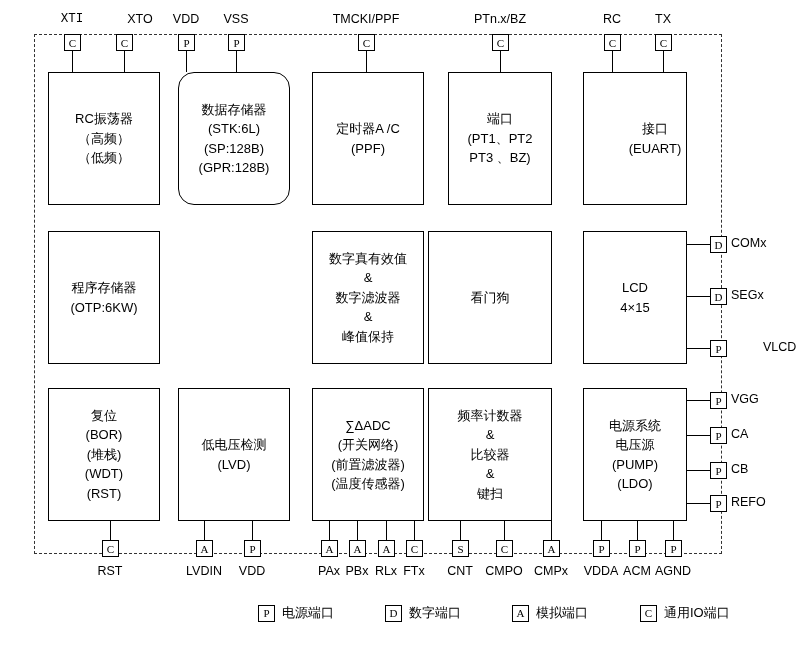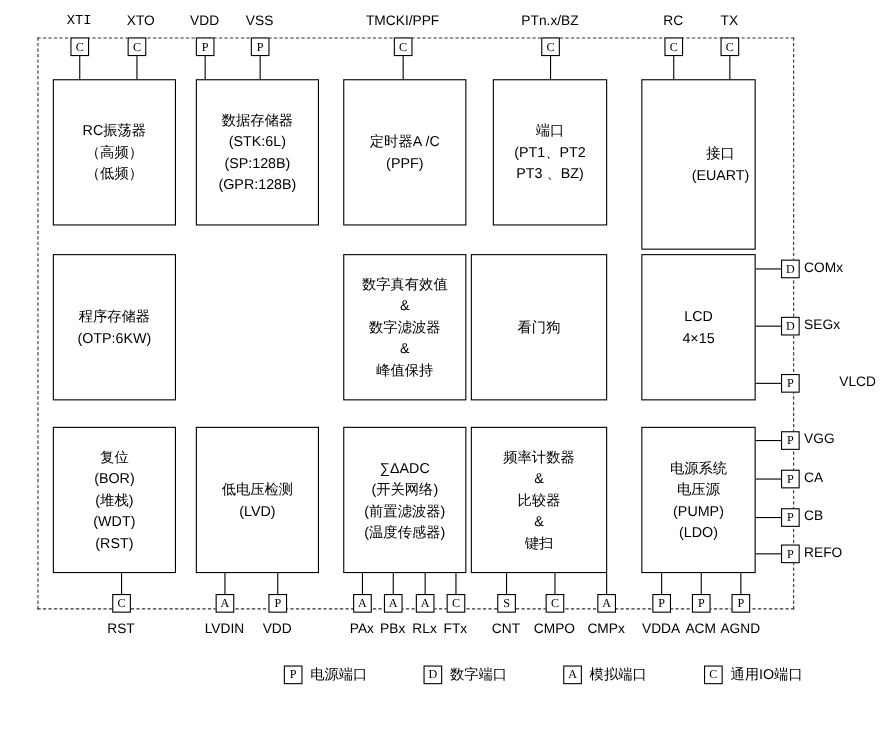--- a/index.html
+++ b/index.html
@@ -37,36 +37,36 @@
 </head>
 <body>
 
 <div id="canvas">
     <div class="dash-frame" style="left: 34px; top: 34px; width: 688px; height: 520px;"></div>
     <div class="blk" style="left: 48px; top: 72px; width: 112px; height: 133px;">
       <span class="ln">RC振荡器</span>
       <span class="ln">（高频）</span>
       <span class="ln">（低频）</span>
     </div>
-    <div class="blk" style="left: 178px; top: 72px; width: 112px; height: 133px;">
+    <div class="blk" style="left: 178px; top: 72px; width: 112px; height: 133px; border-radius: 16px;">
       <span class="ln">数据存储器</span>
       <span class="ln">(STK:6L)</span>
       <span class="ln">(SP:128B)</span>
       <span class="ln">(GPR:128B)</span>
     </div>
     <div class="blk" style="left: 312px; top: 72px; width: 112px; height: 133px;">
       <span class="ln">定时器A /C</span>
       <span class="ln">(PPF)</span>
     </div>
     <div class="blk" style="left: 448px; top: 72px; width: 104px; height: 133px;">
       <span class="ln">端口</span>
       <span class="ln">(PT1、PT2</span>
       <span class="ln">PT3 、BZ)</span>
     </div>
-    <div class="blk" style="left: 583px; top: 72px; width: 104px; height: 155px; padding-left: 40px;">
+    <div class="blk" style="left: 583px; top: 72px; width: 104px; height: 133px; padding-left: 40px;">
       <span class="ln">接口</span>
       <span class="ln">(EUART)</span>
     </div>
     <div class="blk" style="left: 48px; top: 231px; width: 112px; height: 133px;">
       <span class="ln">程序存储器</span>
       <span class="ln">(OTP:6KW)</span>
     </div>
     <div class="blk" style="left: 312px; top: 231px; width: 112px; height: 133px;">
       <span class="ln">数字真有效值</span>
       <span class="ln">&amp;</span>
@@ -108,21 +108,21 @@
     <div class="blk" style="left: 583px; top: 388px; width: 104px; height: 133px;">
       <span class="ln">电源系统</span>
       <span class="ln">电压源</span>
       <span class="ln">(PUMP)</span>
       <span class="ln">(LDO)</span>
     </div>
     <div class="pin" style="left: 64px; top: 34px;">C</div>
     <div class="lbl ctr" style="left: 72px; top: 12px; font-family: Liberation Mono, monospace;">XTI</div>
     <div class="line vline" style="left: 72px; top: 51px; height: 21px;"></div>
     <div class="pin" style="left: 116px; top: 34px;">C</div>
-    <div class="lbl ctr" style="left: 128px; top: 12px;">XTO</div>
+    <div class="lbl ctr" style="left: 140px; top: 12px;">XTO</div>
     <div class="line vline" style="left: 124px; top: 51px; height: 21px;"></div>
     <div class="pin" style="left: 178px; top: 34px;">P</div>
     <div class="lbl ctr" style="left: 186px; top: 12px;">VDD</div>
     <div class="line vline" style="left: 186px; top: 51px; height: 21px;"></div>
     <div class="pin" style="left: 228px; top: 34px;">P</div>
     <div class="lbl ctr" style="left: 236px; top: 12px;">VSS</div>
     <div class="line vline" style="left: 236px; top: 51px; height: 21px;"></div>
     <div class="pin" style="left: 358px; top: 34px;">C</div>
     <div class="lbl ctr" style="left: 366px; top: 12px;">TMCKI/PPF</div>
     <div class="line vline" style="left: 366px; top: 51px; height: 21px;"></div>

